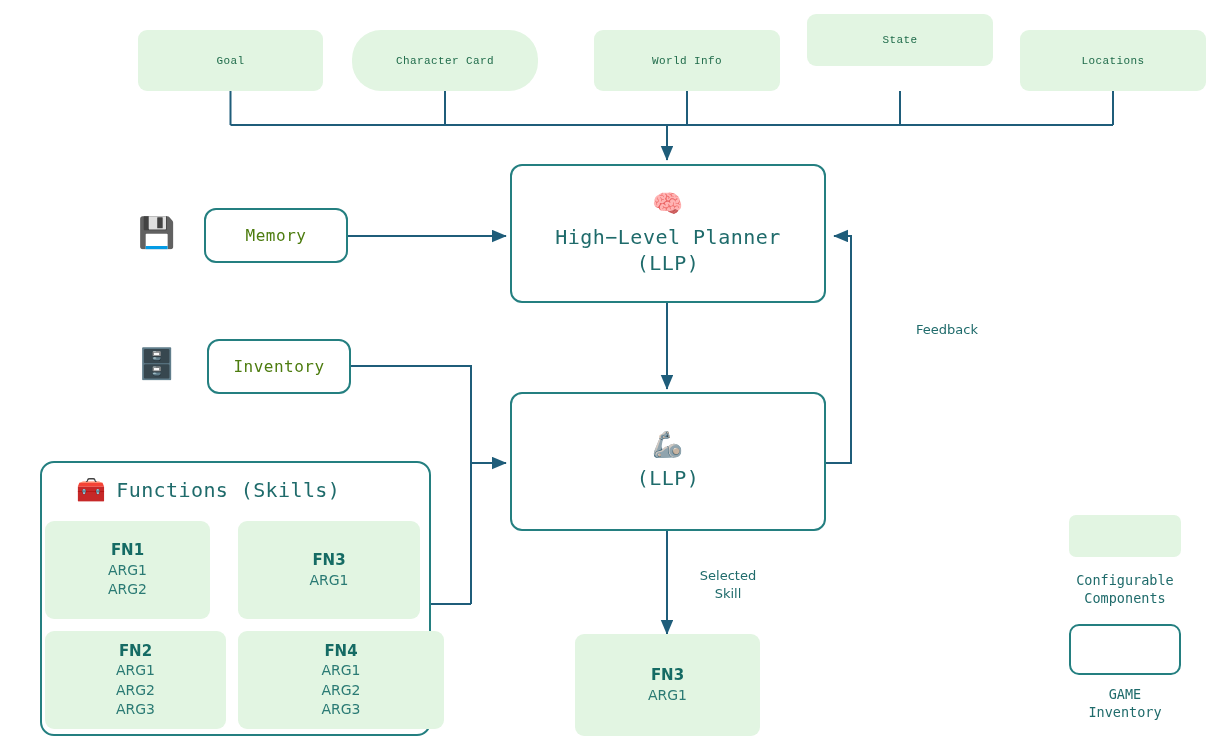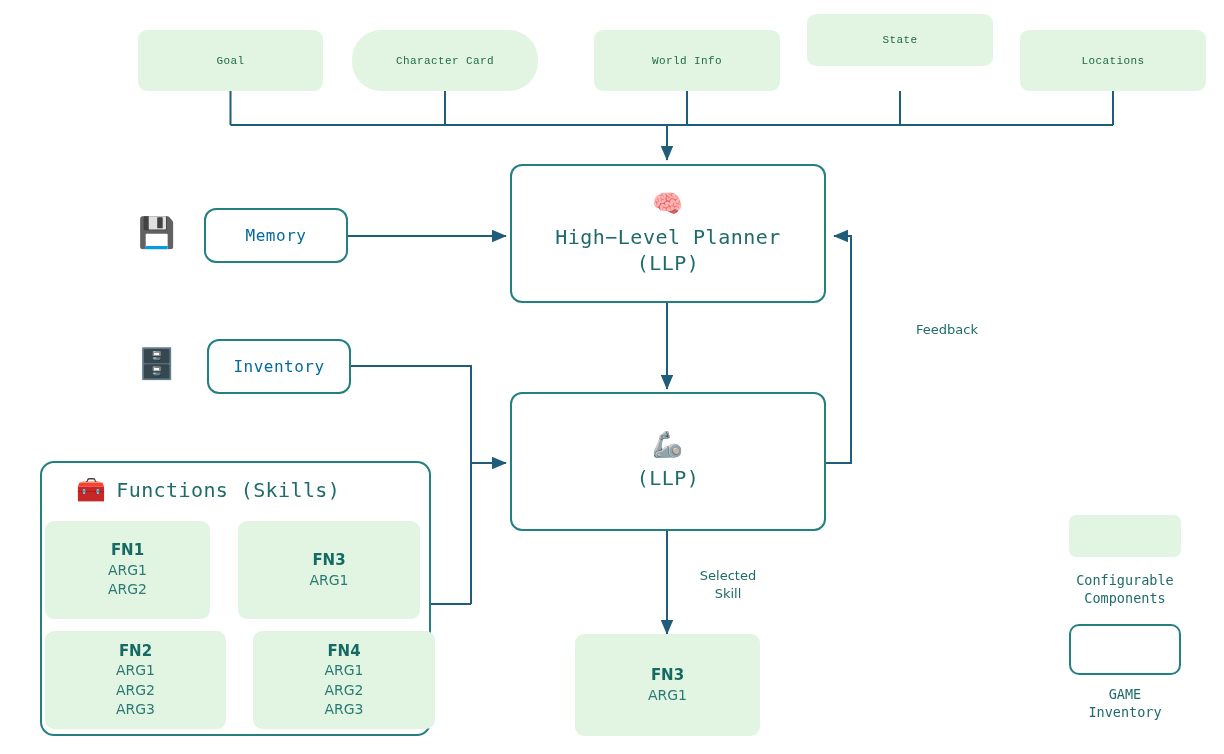--- a/index.html
+++ b/index.html
@@ -43,21 +43,21 @@
     color: #1f6b4a;
     font-family: Liberation Mono, monospace;
     font-size: 11px;
     letter-spacing: 0.4px;
   }
   
   .game {
     background: #ffffff;
     border: 2px solid #247f80;
     border-radius: 12px;
-    color: #0369a1;
+    color: #4d7c0f;
     font-family: "DejaVu Sans Mono", monospace;
   }
   .planner {
     font-size: 20px;
     line-height: 1.32;
     color: #1f6b6b;
     letter-spacing: 0.5px;
   }
   .planner .emoji {
     font-size: 25px;
@@ -234,21 +234,21 @@
     <span class="fn-arg">ARG1</span>
   </div>
 
   <div class="fn-card" style="left:45px; top:631px; width:181px; height:98px;">
     <span class="fn-title">FN2</span>
     <span class="fn-arg">ARG1</span>
     <span class="fn-arg">ARG2</span>
     <span class="fn-arg">ARG3</span>
   </div>
 
-  <div class="fn-card" style="left:253px; top:631px; width:182px; height:98px;">
+  <div class="fn-card" style="left:238px; top:631px; width:206px; height:98px;">
     <span class="fn-title">FN4</span>
     <span class="fn-arg">ARG1</span>
     <span class="fn-arg">ARG2</span>
     <span class="fn-arg">ARG3</span>
   </div>
 
   <div class="edge-label" style="left:868px; top:321px; width:110px; text-align:right;">Feedback</div>
   <div class="edge-label" style="left:683px; top:567px; width:90px; text-align:center;">Selected
 Skill</div>
 

